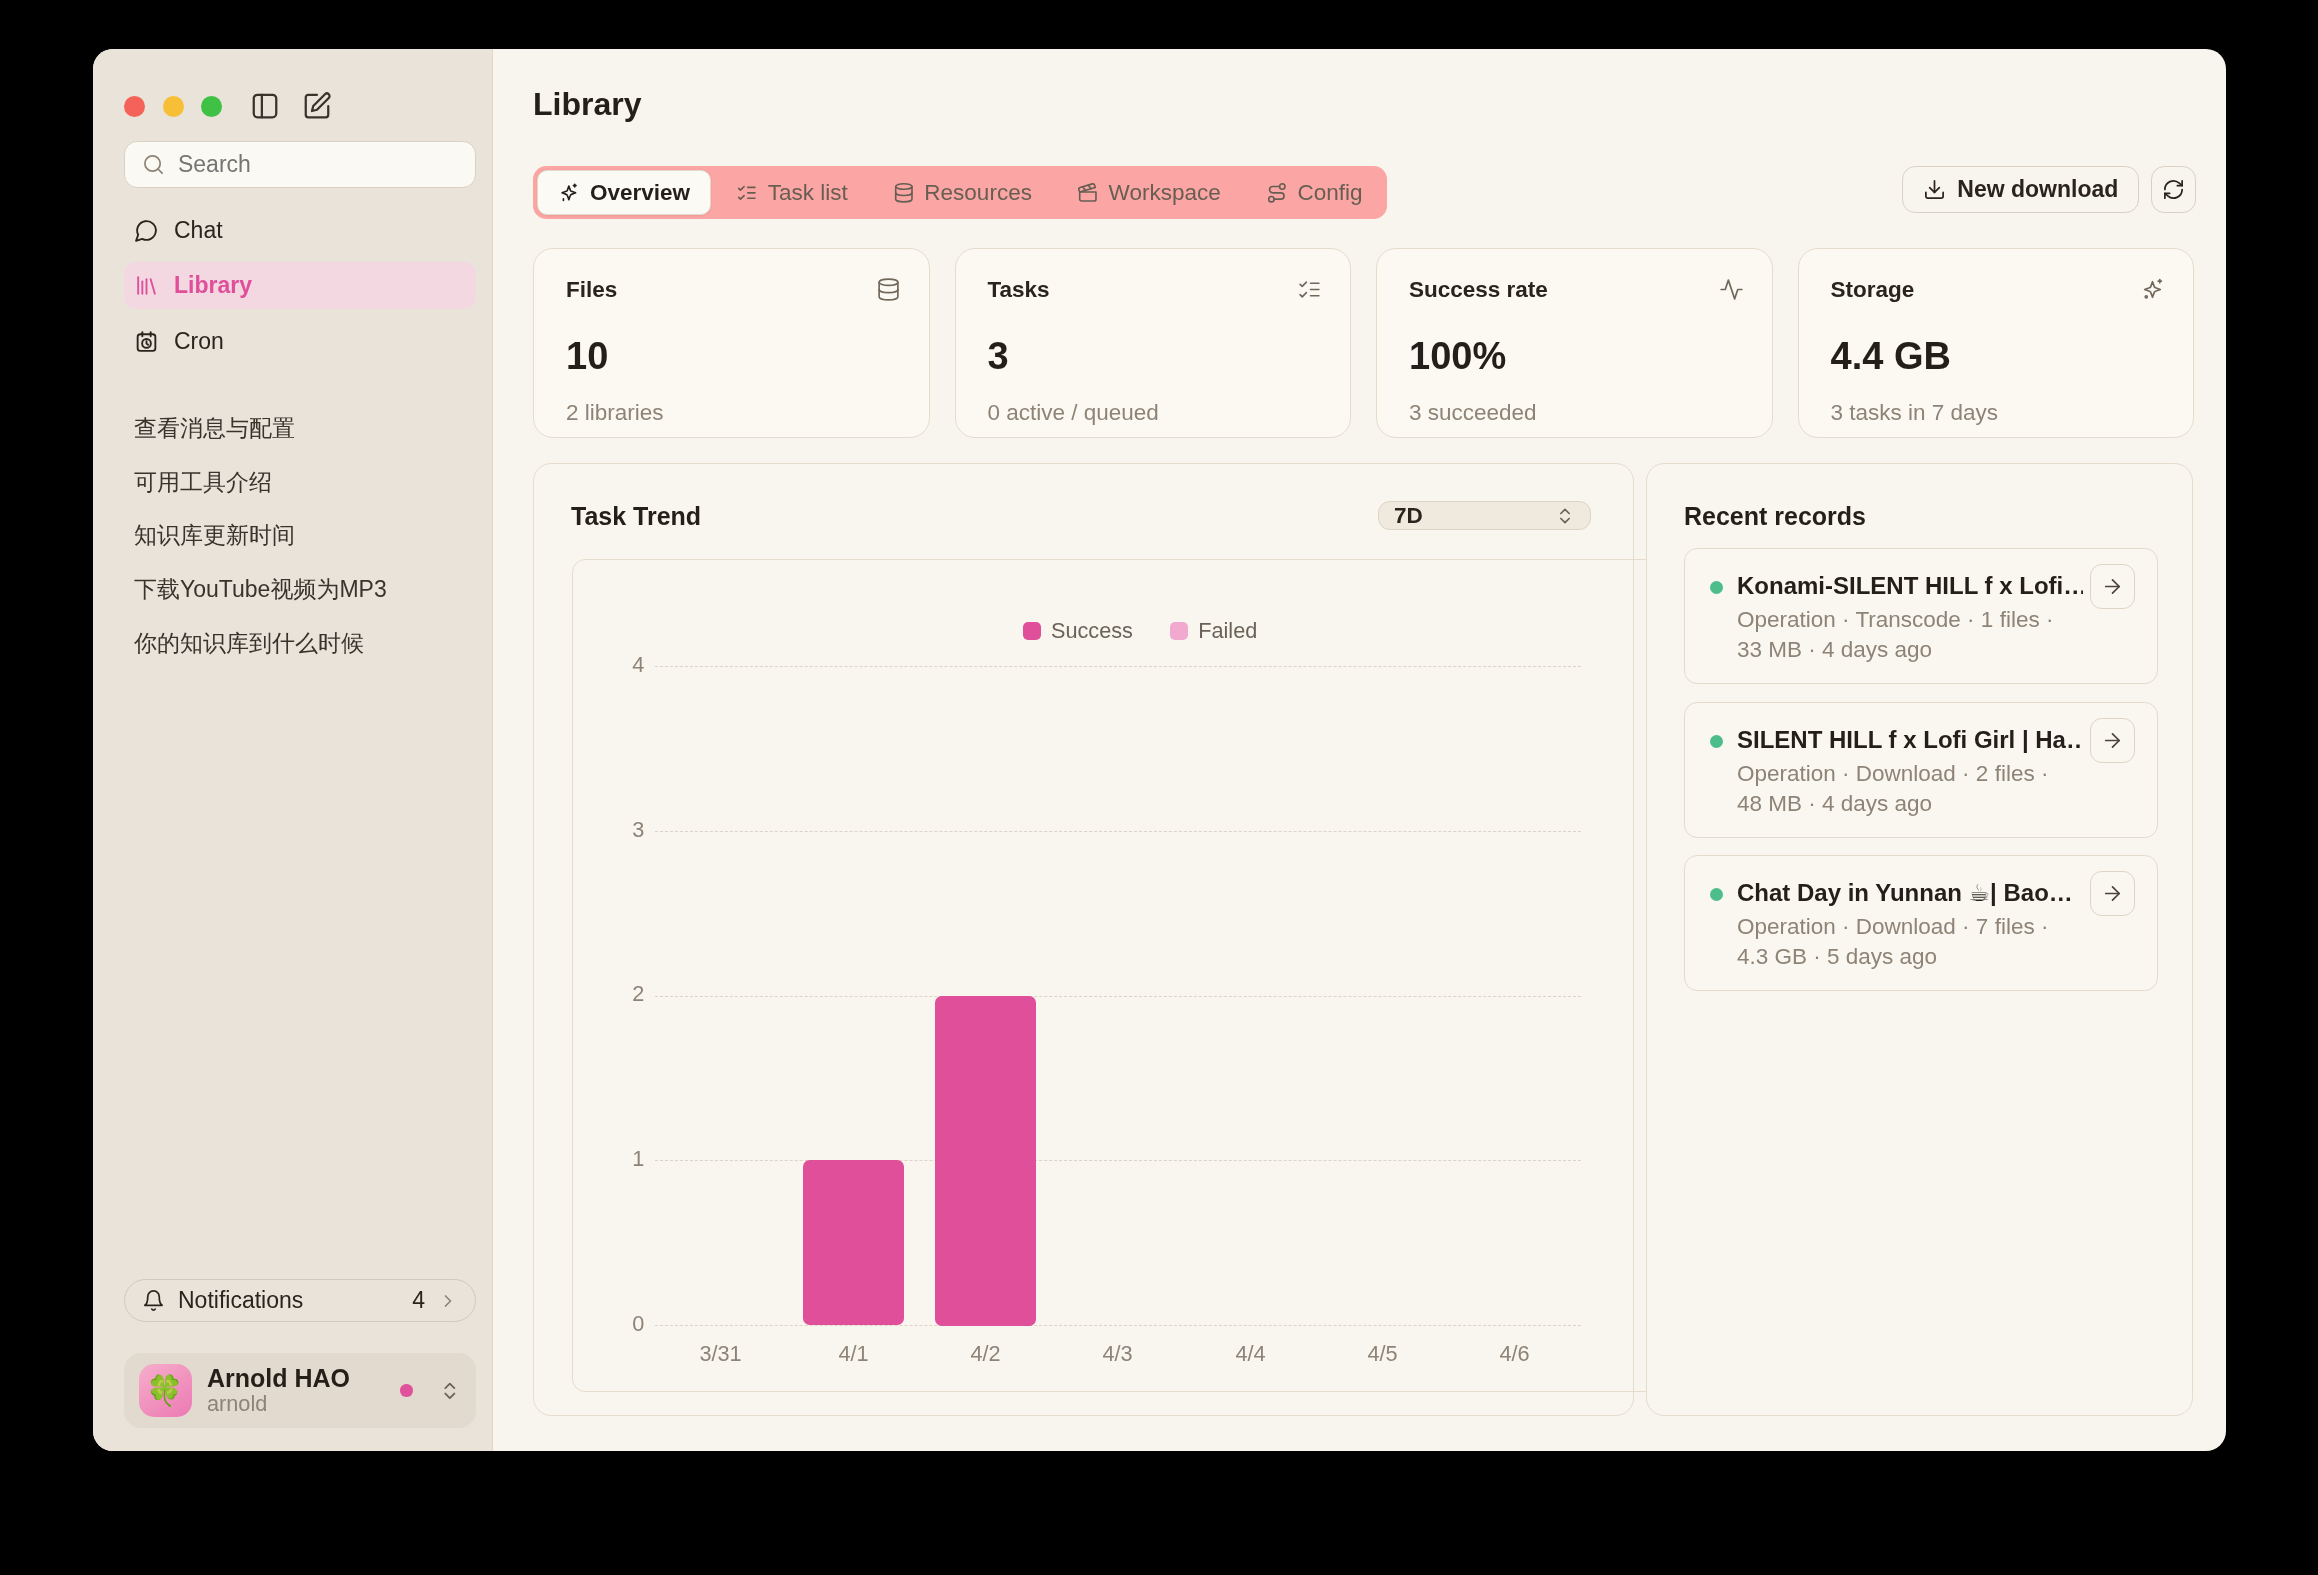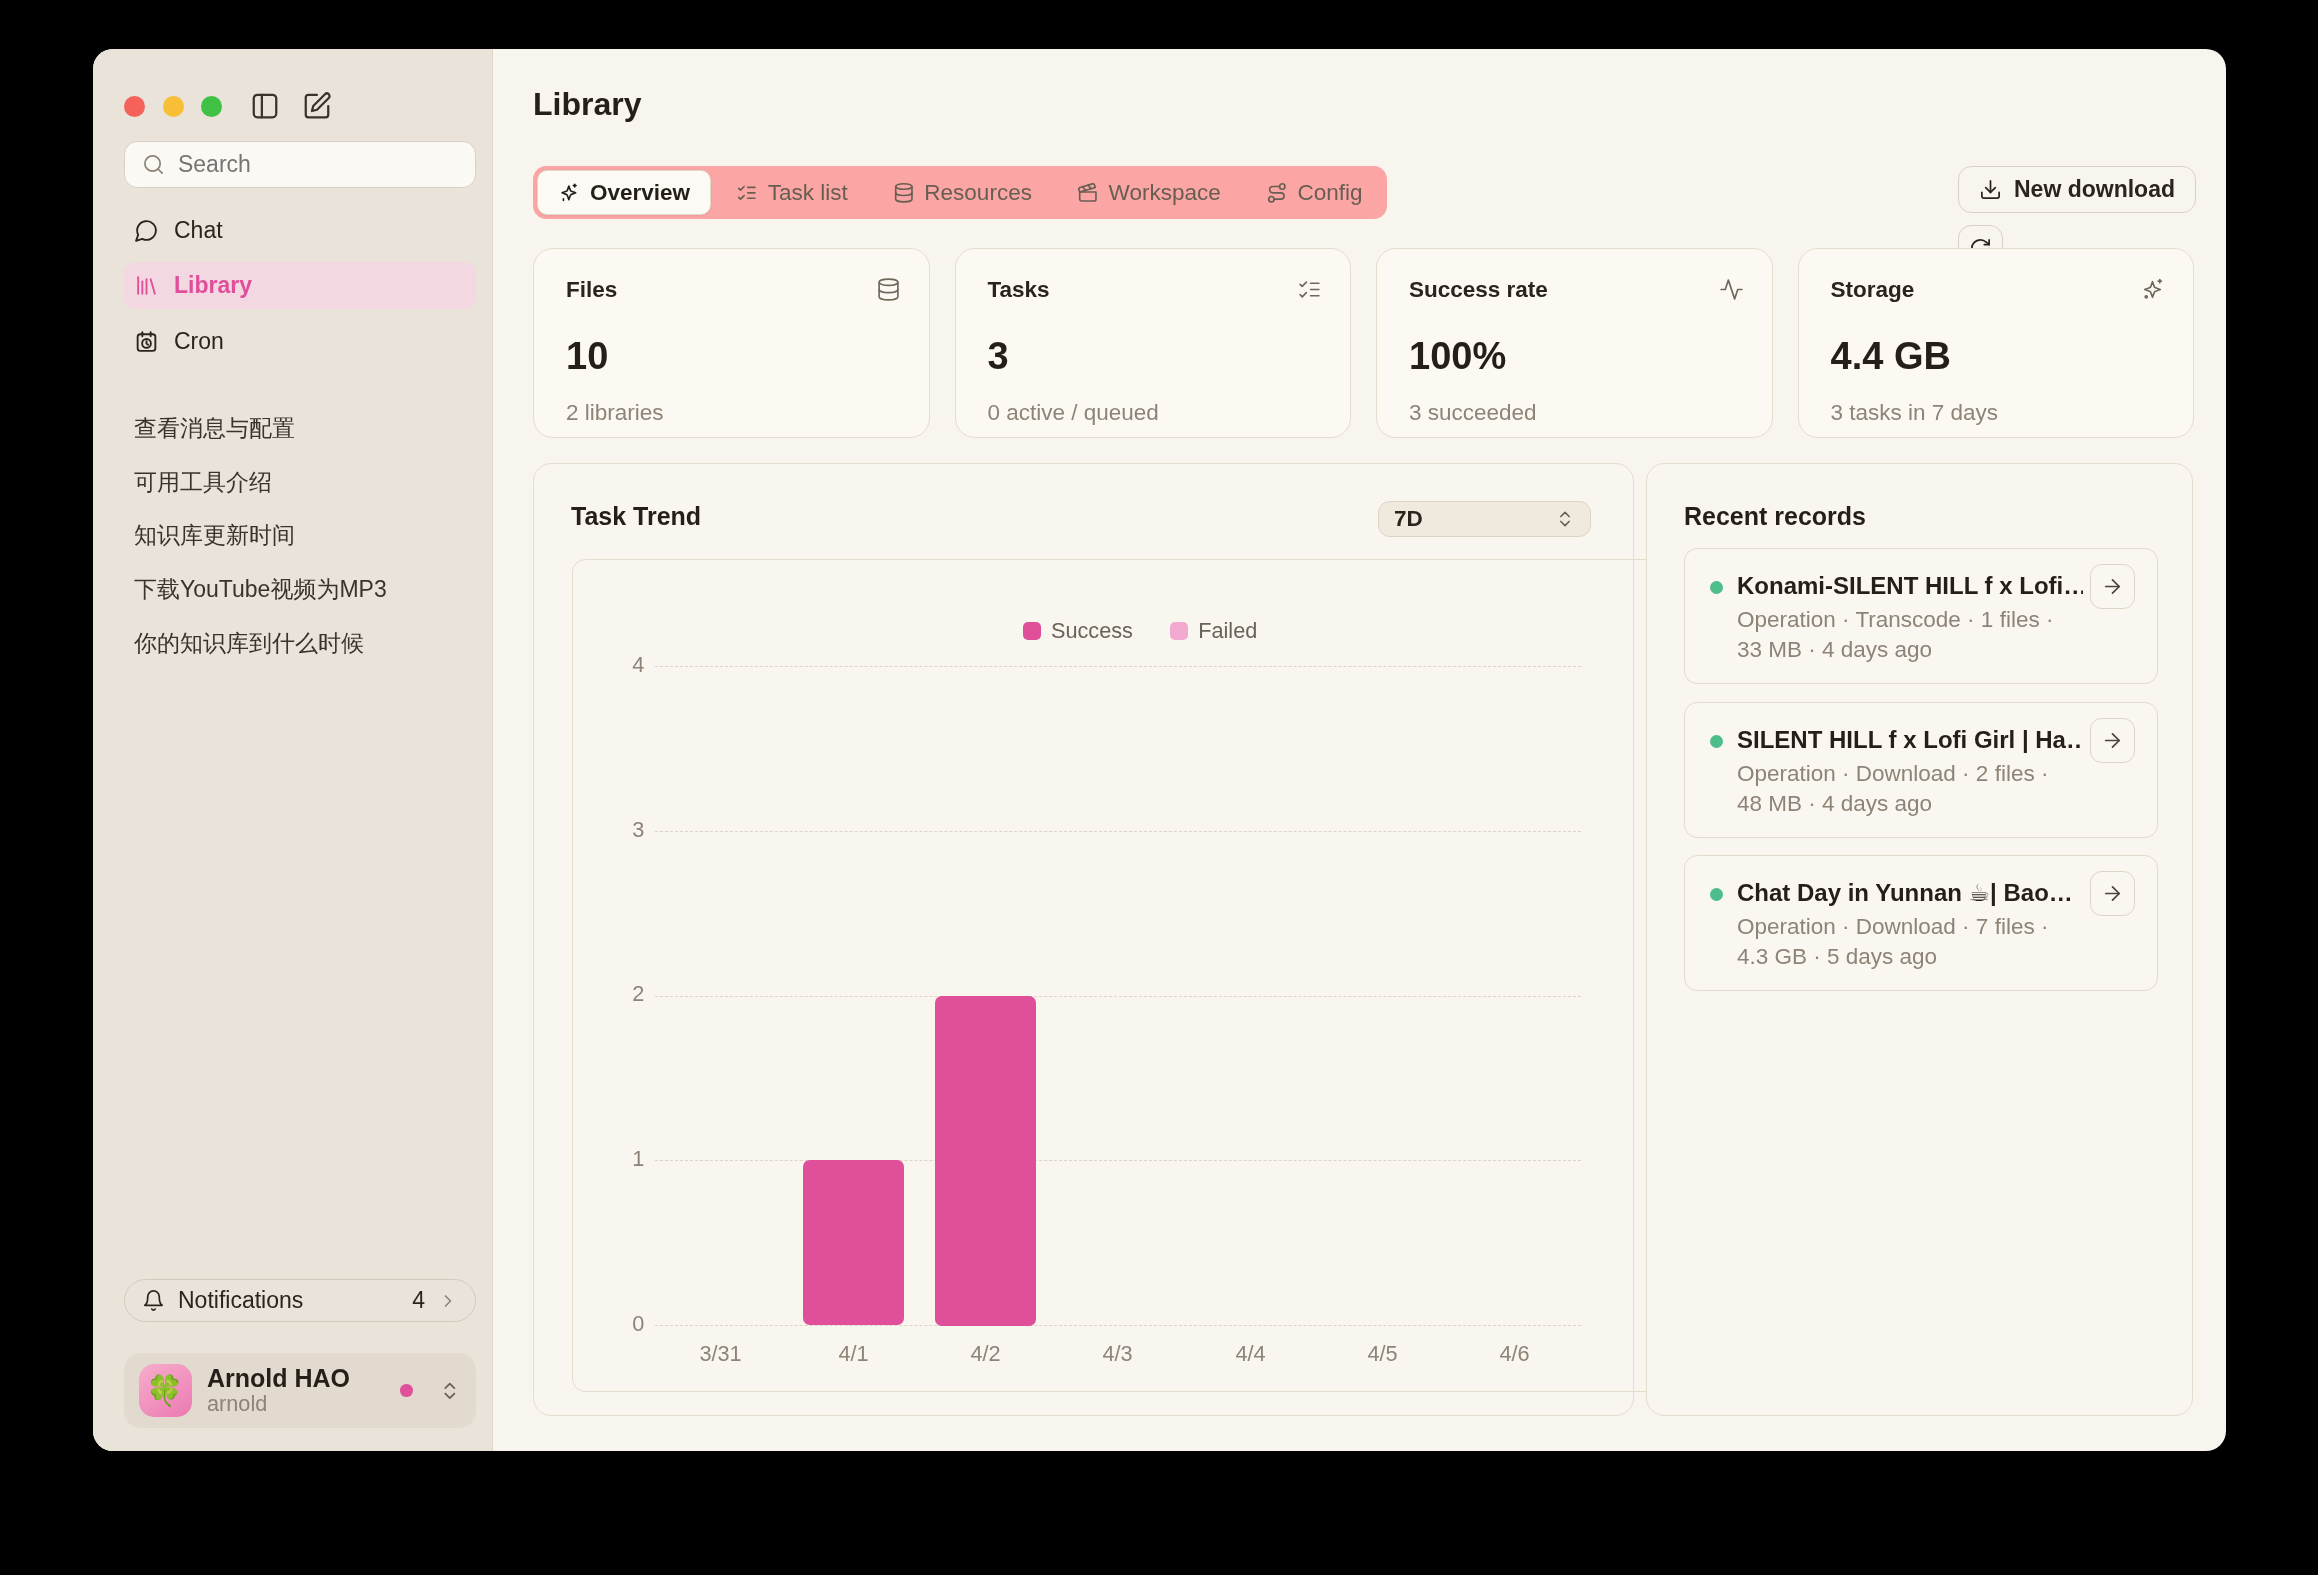--- a/index.html
+++ b/index.html
@@ -46,40 +46,40 @@
 
   
   .main { position:relative; flex:1; }
   .page-title { position:absolute; left:40px; top:37px; font-size:32px; font-weight:700; color:#241f19; }
   .tabbar { position:absolute; left:40px; top:117px; height:53px; background:#fca5a5;
             border-radius:13.3px; display:inline-flex; align-items:center; padding:4.2px; gap:5px; }
   .tab { height:45px; border-radius:10px; display:flex; align-items:center; gap:10px;
          padding:0 20px; font-size:22.5px; color:#675e52; }
   .tab.active { background:#fcfaf4; border:0.8px solid #e3dacb; color:#241f19; font-weight:600;
                 box-shadow:0 0.8px 2.5px rgba(0,0,0,.07); }
-  .actions { position:absolute; right:30px; top:117px; display:flex; gap:11.7px;flex-direction:column; }
+  .actions { position:absolute; right:30px; top:117px; display:flex; gap:11.7px; }
   .btn { height:47px; border:0.8px solid #d9d0c3; border-radius:13.3px; background:transparent;
          display:flex; align-items:center; gap:11.7px; padding:0 20px;
          font-size:23px; font-weight:600; color:#2a241d; }
   .btn.icon-only { width:45px; padding:0; justify-content:center; }
 
   .stats { position:absolute; left:40px; top:199px; right:32px; height:190px; display:flex; gap:25px; }
   .stat-card { flex:1; background:#fbf9f2; border:0.8px solid #e5dccd; border-radius:20px;
                padding:28px 32px; position:relative; }
   .stat-label { font-size:22.5px; font-weight:600; color:#2a241d; }
   .stat-icon { position:absolute; right:28px; top:28px; color:#71685c; }
   .stat-value { margin-top:32px; font-size:38px; font-weight:700; color:#241f19; }
   .stat-sub { margin-top:21.7px; font-size:22.5px; color:#8d8377; }
 
   .panel { position:absolute; top:414px; background:#f9f6ef; border:0.8px solid #e5dccd; border-radius:18.3px; }
   .trend-panel { left:40px; width:1101px; height:953px; }
   .recent-panel { left:1153px; width:547px; height:953px; }
   .panel-title { position:absolute; left:37px; top:38px; font-size:25px; font-weight:700; color:#241f19; }
 
-  .range-select { position:absolute; left:844px; top:37px; width:213px; height:36px;
+  .range-select { position:absolute; left:844px; top:37px; width:213px; height:29px;
                   background:#f0eade; border:0.8px solid #dcd3c4; border-radius:11.7px;
                   display:flex; align-items:center; padding:0 15px; font-size:22.5px;
                   font-weight:600; color:#2a241d; }
   .range-select .chev { margin-left:auto; color:#6b6257; }
 
   .chart-box { position:absolute; left:38px; top:95px; width:1136px; height:833px;
                border:0.8px solid #e5dccd; border-radius:13.3px; }
   .legend { position:absolute; left:0; right:0; top:58px; display:flex; justify-content:center;
             gap:37px; align-items:center; }
   .legend-item { display:flex; align-items:center; gap:10px; font-size:21.7px; color:#6b6257; }

